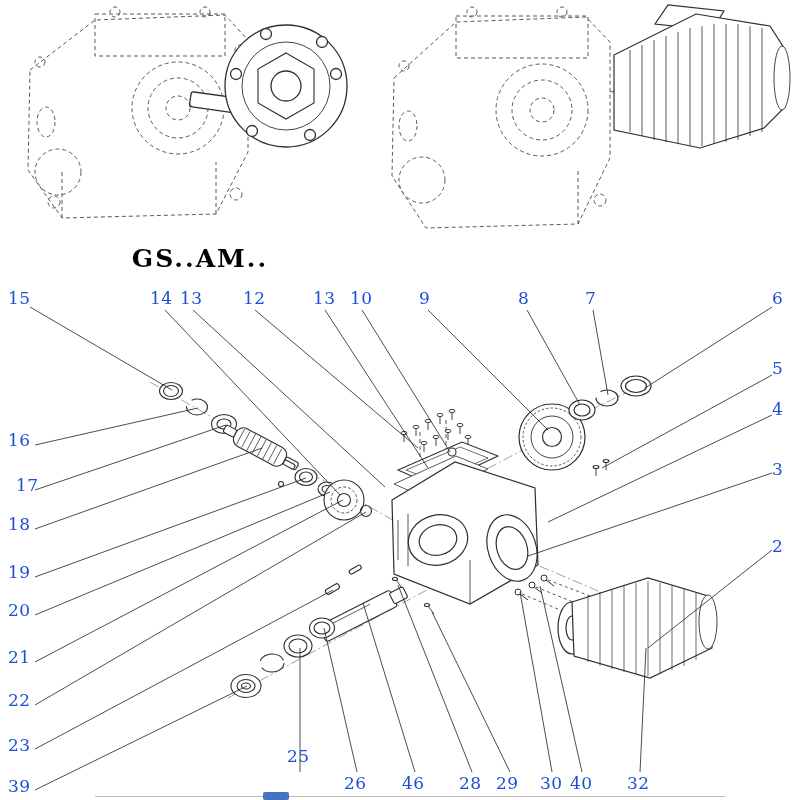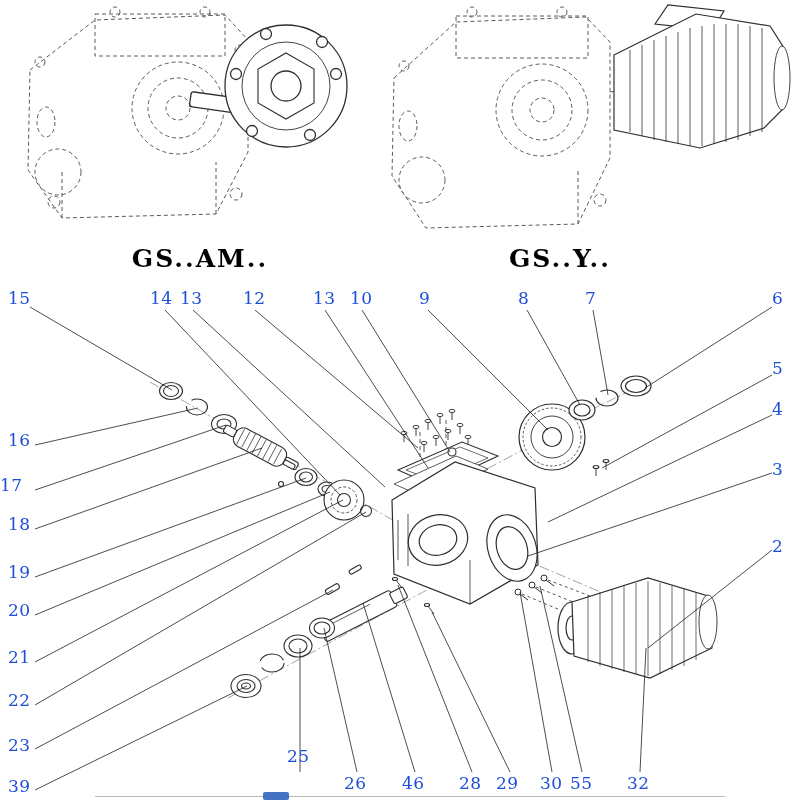--- a/index.html
+++ b/index.html
@@ -276,50 +276,49 @@
       <line x1="415" y1="772" x2="363" y2="603"></line>
       <line x1="472" y1="772" x2="398" y2="585"></line>
       <line x1="510" y1="772" x2="432" y2="612"></line>
       <line x1="552" y1="772" x2="520" y2="592"></line>
       <line x1="582" y1="772" x2="540" y2="586"></line>
       <line x1="640" y1="772" x2="646" y2="648"></line>
     </g>
   </svg>
 
   <div class="variant-label" style="left:130px;top:244px;width:140px">GS..AM..</div>
-  <div class="variant-label" style="left:495px;top:244px;width:130px">GS..Y..</div>
 
   <div class="callout" style="left:8px;top:290px">15</div>
   <div class="callout" style="left:150px;top:290px">14</div>
   <div class="callout" style="left:180px;top:290px">13</div>
   <div class="callout" style="left:243px;top:290px">12</div>
   <div class="callout" style="left:313px;top:290px">13</div>
   <div class="callout" style="left:350px;top:290px">10</div>
   <div class="callout" style="left:419px;top:290px">9</div>
   <div class="callout" style="left:518px;top:290px">8</div>
   <div class="callout" style="left:585px;top:290px">7</div>
   <div class="callout" style="left:772px;top:290px">6</div>
   <div class="callout" style="left:772px;top:360px">5</div>
   <div class="callout" style="left:772px;top:401px">4</div>
   <div class="callout" style="left:772px;top:461px">3</div>
   <div class="callout" style="left:772px;top:538px">2</div>
   <div class="callout" style="left:8px;top:432px">16</div>
-  <div class="callout" style="left:0;top:477px">17</div>
+  <div class="callout" style="left:16px;top:477px">17</div>
   <div class="callout" style="left:8px;top:516px">18</div>
   <div class="callout" style="left:8px;top:564px">19</div>
   <div class="callout" style="left:8px;top:602px">20</div>
   <div class="callout" style="left:8px;top:649px">21</div>
   <div class="callout" style="left:8px;top:692px">22</div>
   <div class="callout" style="left:8px;top:737px">23</div>
   <div class="callout" style="left:8px;top:778px">39</div>
   <div class="callout" style="left:287px;top:748px">25</div>
   <div class="callout" style="left:344px;top:775px">26</div>
   <div class="callout" style="left:402px;top:775px">46</div>
   <div class="callout" style="left:459px;top:775px">28</div>
   <div class="callout" style="left:496px;top:775px">29</div>
   <div class="callout" style="left:540px;top:775px">30</div>
-  <div class="callout" style="left:570px;top:775px">55</div>
+  <div class="callout" style="left:570px;top:775px">40</div>
   <div class="callout" style="left:627px;top:775px">32</div>
 
   <div class="bottom-line"></div>
   <div class="bottom-chip"></div>
 
 </div>
 
 </body></html>

